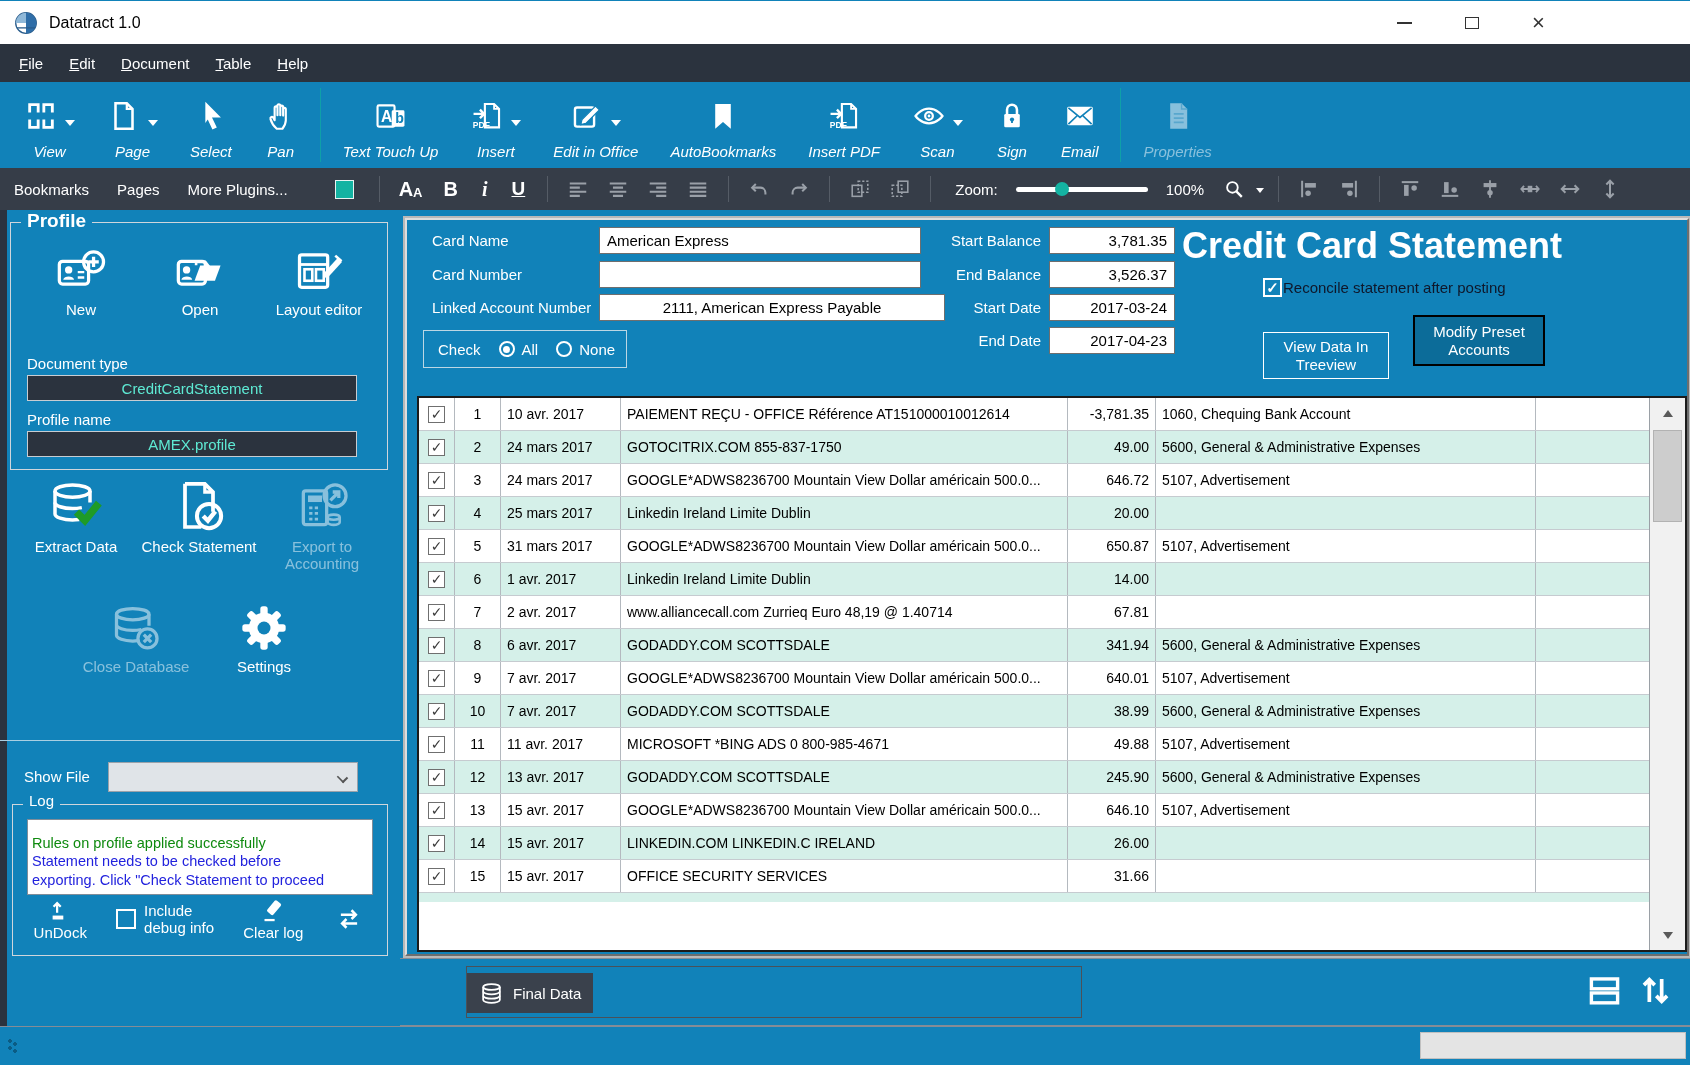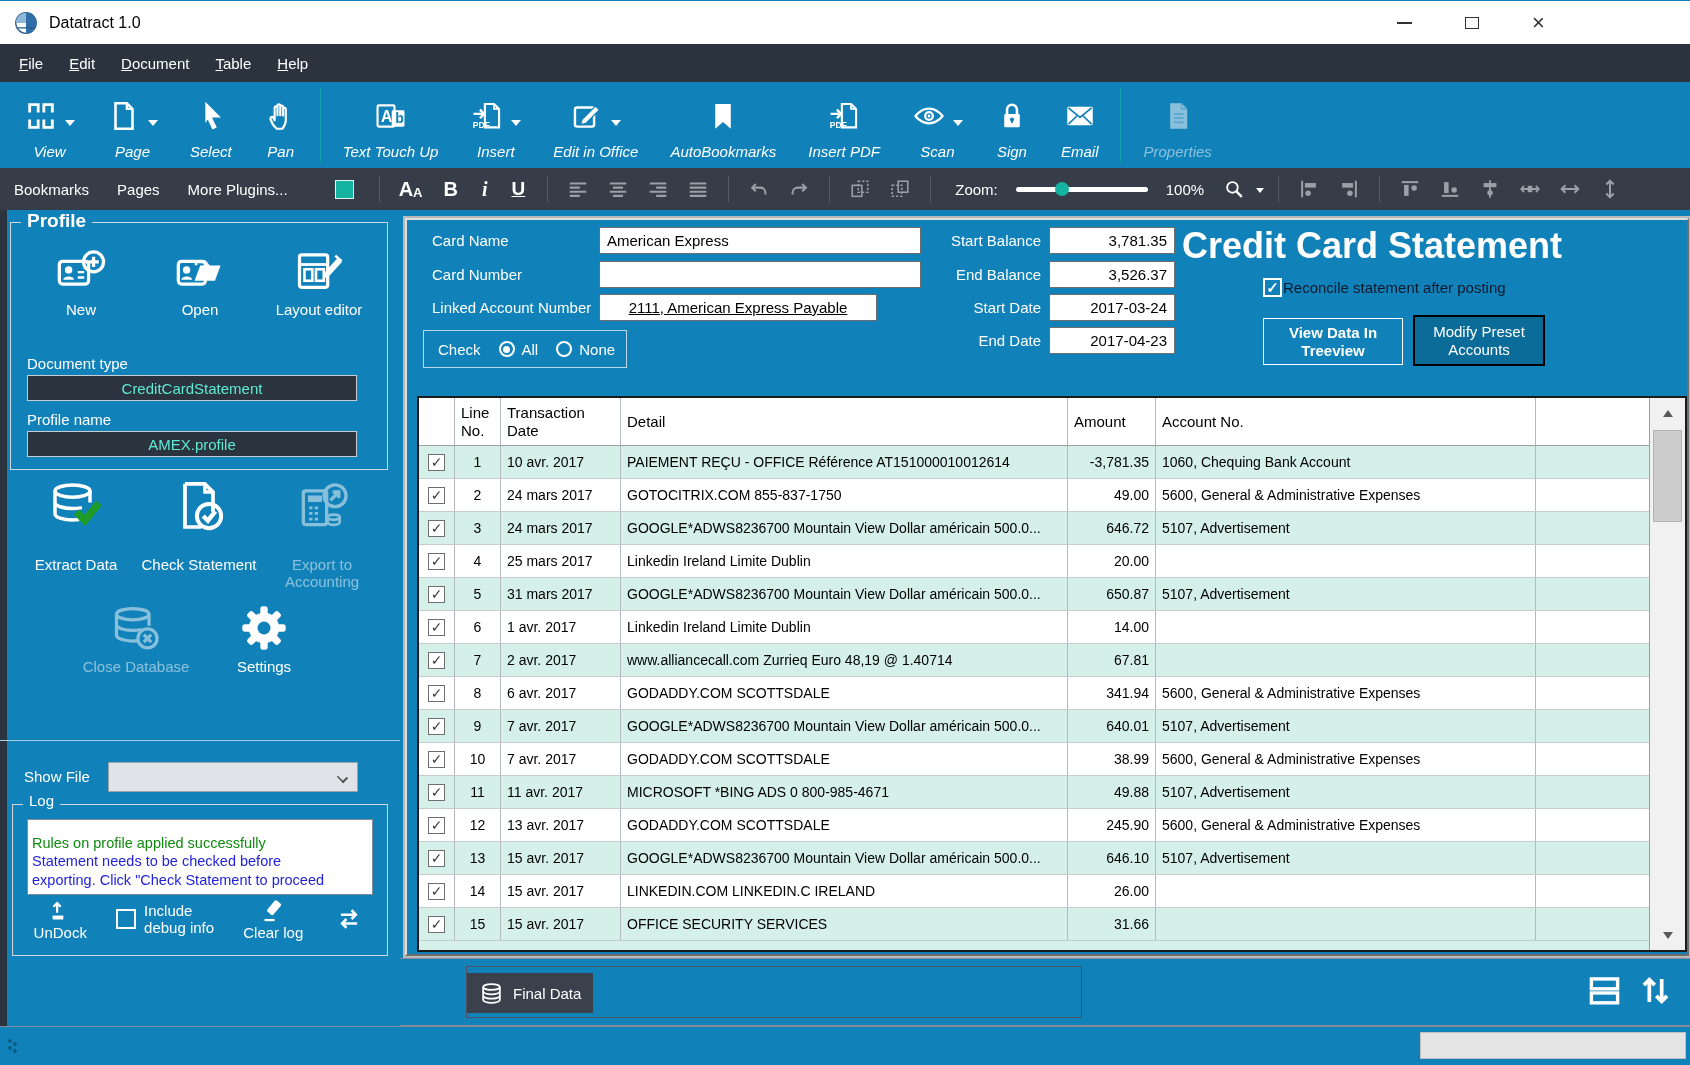--- a/index.html
+++ b/index.html
@@ -67,21 +67,21 @@
   .legend.big{font-size:19px;}
   .legend.small{font-size:15px;font-weight:normal;}
   .profile-box{left:10px;top:12px;width:378px;height:248px;}
   .profile-actions{position:absolute;left:16px;top:22px;width:346px;display:flex;justify-content:space-between;}
   .lp-btn{display:flex;flex-direction:column;align-items:center;color:#fff;width:108px;text-align:center;}
   .lp-btn .icw{width:52px;height:52px;}
   .lp-label{font-size:15px;line-height:1.15;margin-top:4px;}
   .fld-label{position:absolute;color:#fff;font-size:15px;}
   .dark-field{position:absolute;height:26px;background:var(--dark);border:1px solid #c8cdd2;color:#5eead4;font-size:15px;display:flex;align-items:center;justify-content:center;}
   .lp-tools1{position:absolute;left:18px;top:268px;width:362px;display:flex;justify-content:space-between;}
-  .lp-tools1 .lp-btn{width:116px;gap:18px;}
+  .lp-tools1 .lp-btn{width:116px;}
   .lp-tools1 .icw{width:56px;height:56px;}
   .lp-tools2{position:absolute;left:80px;top:392px;width:240px;display:flex;justify-content:space-between;}
   .lp-tools2 .lp-btn{width:112px;}
   .lp-tools2 .icw{width:52px;height:52px;}
   .lp-divider{position:absolute;left:0;top:530px;width:400px;border-top:1px solid #a9cfe2;}
   .showfile-label{position:absolute;left:24px;top:558px;color:#fff;font-size:15px;}
   .combobox{position:absolute;left:108px;top:552px;width:250px;height:30px;background:#e0e4e8;border:1px solid #9aa2aa;}
   .combo-arrow{position:absolute;right:10px;top:10px;width:9px;height:9px;border-right:2px solid #555;border-bottom:2px solid #555;transform:rotate(45deg) scaleY(.8);}
   .log-box{left:12px;top:594px;width:376px;height:152px;}
   .log-area{position:absolute;left:14px;top:14px;width:346px;height:76px;background:#fff;border:1px solid #7f8d99;padding:14px 4px 0 4px;font-size:14.5px;line-height:1.26;overflow:hidden;}
@@ -103,21 +103,21 @@
   .form-label{position:absolute;color:#fff;font-size:15px;white-space:nowrap;}
   .fld{position:absolute;height:27px;border:1px solid #6e6e6e;background:#fff;font-family:"Liberation Sans",sans-serif;font-size:15px;color:#000;padding:0 7px;}
   .fld.center{text-align:center;}
   .fld.right{text-align:right;}
   .check-group{position:absolute;left:16px;top:110px;width:204px;height:38px;border:1px solid #bcd7e4;display:flex;align-items:center;color:#fff;font-size:15px;}
   .radio{width:16px;height:16px;border:2px solid #fff;border-radius:50%;margin:0 7px 0 18px;display:flex;align-items:center;justify-content:center;}
   .radio.selected::after{content:"";width:7px;height:7px;border-radius:50%;background:#fff;}
   .stmt-title{position:absolute;left:775px;top:5px;width:366px;text-align:center;color:#fff;font-size:36px;font-weight:bold;white-space:nowrap;}
   .reconcile{position:absolute;left:856px;top:58px;display:flex;align-items:center;gap:1px;color:#0f172a;font-size:15px;}
   .btn{position:absolute;display:flex;align-items:center;justify-content:center;text-align:center;color:#fff;font-size:15px;line-height:1.2;}
-  .btn-treeview{left:856px;top:98px;width:140px;height:47px;border:1.5px solid #fff;background:var(--blue);font-weight:bold;}
+  .btn-treeview{left:856px;top:112px;width:126px;height:47px;border:1.5px solid #fff;background:var(--blue);}
   .btn-modify{left:1006px;top:95px;width:132px;height:51px;border:2px solid #000;background:#0c6c99;}
 
   
   .table-wrap{position:absolute;left:10px;top:176px;width:1270px;height:556px;background:#fff;border:2px solid #1b1b1b;overflow:hidden;}
   .t-grid{position:absolute;left:0;top:0;right:36px;bottom:0;}
   .t-head{display:flex;height:48px;border-bottom:1px solid #9aa0a6;background:#fff;font-size:15px;color:#000;}
   .t-row{display:flex;height:33px;border-bottom:1px solid #c6cbd0;font-size:14px;color:#000;background:#fff;}
   .t-row:nth-of-type(even){background:var(--mint);}
   .tc{display:flex;align-items:center;padding:0 6px;border-right:1px solid #b4b9bf;height:100%;overflow:hidden;white-space:nowrap;}
   .t-head .tc{white-space:normal;line-height:1.15;}
@@ -698,21 +698,21 @@
       </div>
     </div>
   </div>
 
   <div class="mainframe">
     <span class="form-label" style="left:25px;top:12px;">Card Name</span>
     <input class="fld" style="left: 192px; top: 7px; width: 322px;" readonly="" value="American Express">
     <span class="form-label" style="left:25px;top:46px;">Card Number</span>
     <input class="fld" style="left: 192px; top: 41px; width: 322px;" readonly="" value="">
     <span class="form-label" style="left:25px;top:79px;">Linked Account Number</span>
-    <input class="fld center" style="left: 192px; top: 74px; width: 278px; text-decoration: underline;" readonly="" value="2111, American Express Payable">
+    <input class="fld center" style="left: 192px; top: 74px; width: 346px;" readonly="" value="2111, American Express Payable">
 
     <div class="check-group">
       <span style="margin-left:14px;">Check</span>
 
         <span class="radio selected"></span>
         <span>All</span>
 
         <span class="radio"></span>
         <span>None</span>
 
@@ -730,29 +730,20 @@
     <div class="stmt-title">Credit Card Statement</div>
     <div class="reconcile">
       <span class="checkbox checked" style="width:19px;height:19px;"></span>
       <span>Reconcile statement after posting</span>
     </div>
     <div class="btn btn-treeview">View Data In Treeview</div>
     <div class="btn btn-modify">Modify Preset Accounts</div>
 
     <div class="table-wrap">
       <div class="t-grid">
-        <div class="t-head">
-          <div class="tc c-check"></div>
-          <div class="tc c-line">Line No.</div>
-          <div class="tc c-date">Transaction Date</div>
-          <div class="tc c-detail">Detail</div>
-          <div class="tc c-amount" style="justify-content:flex-start;">Amount</div>
-          <div class="tc c-account">Account No.</div>
-          <div class="tc c-fill"></div>
-        </div>
 
           <div class="t-row">
             <div class="tc c-check">
               <span class="cb checked"></span>
             </div>
             <div class="tc c-line">1</div>
             <div class="tc c-date">10 avr. 2017</div>
             <div class="tc c-detail">PAIEMENT REÇU - OFFICE Référence AT151000010012614</div>
             <div class="tc c-amount">-3,781.35</div>
             <div class="tc c-account">1060, Chequing Bank Account</div>

